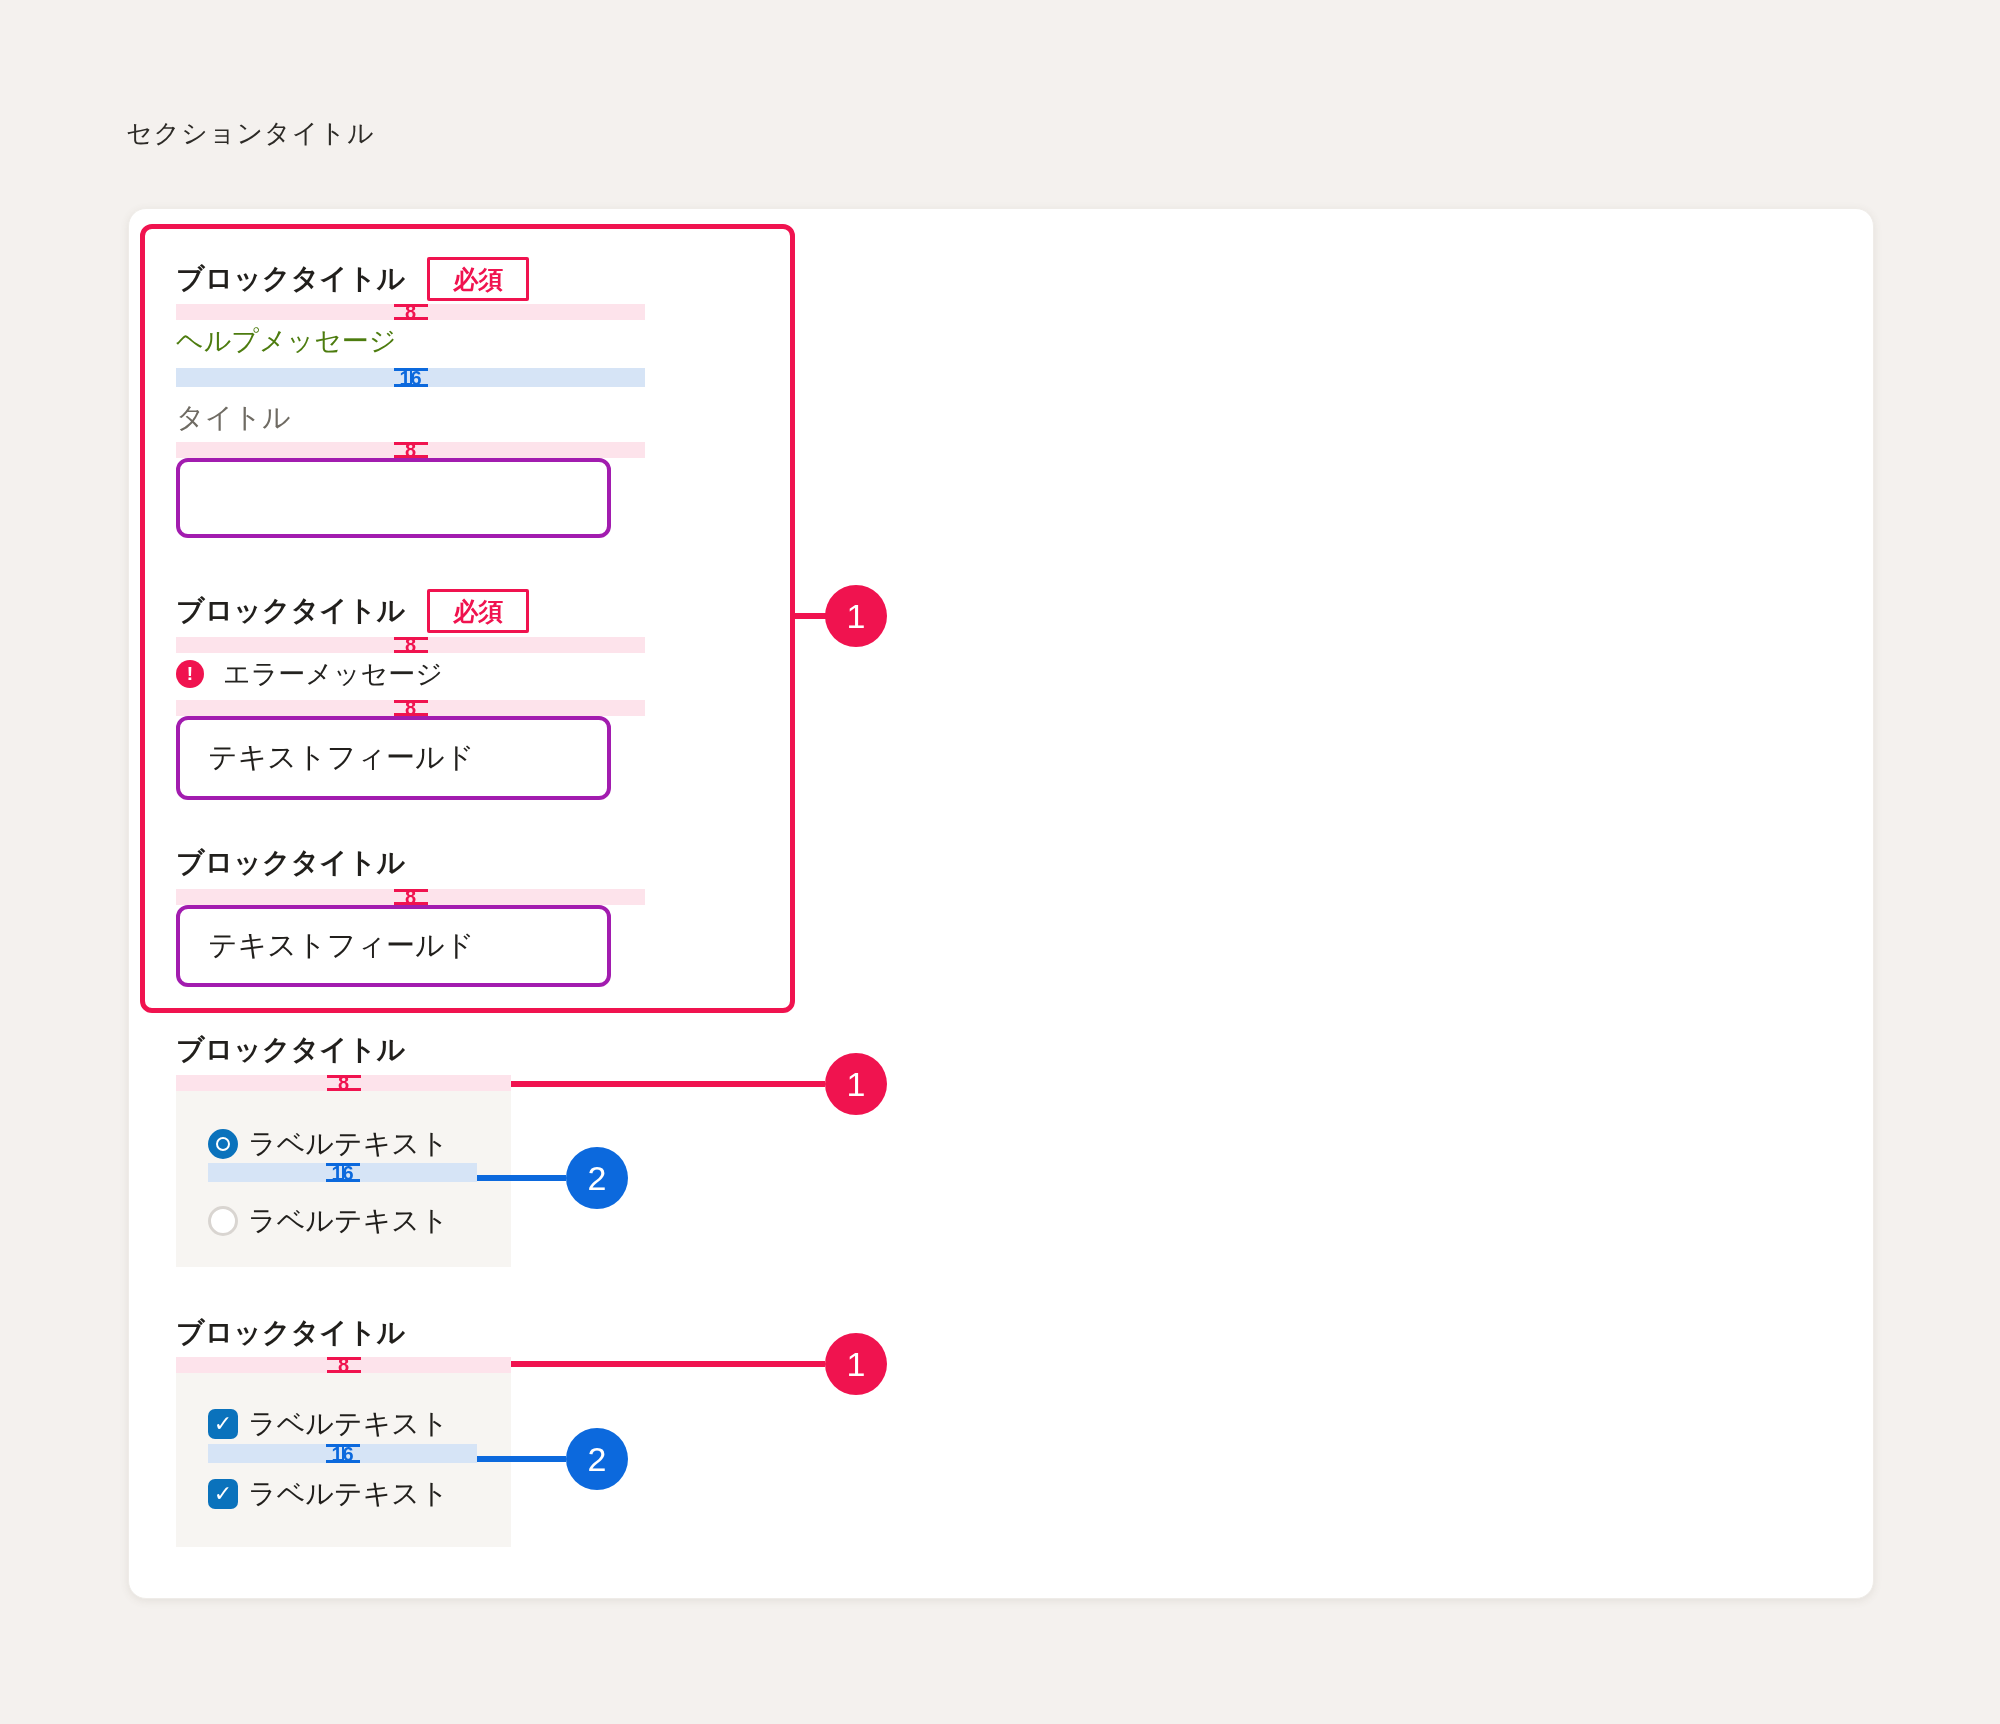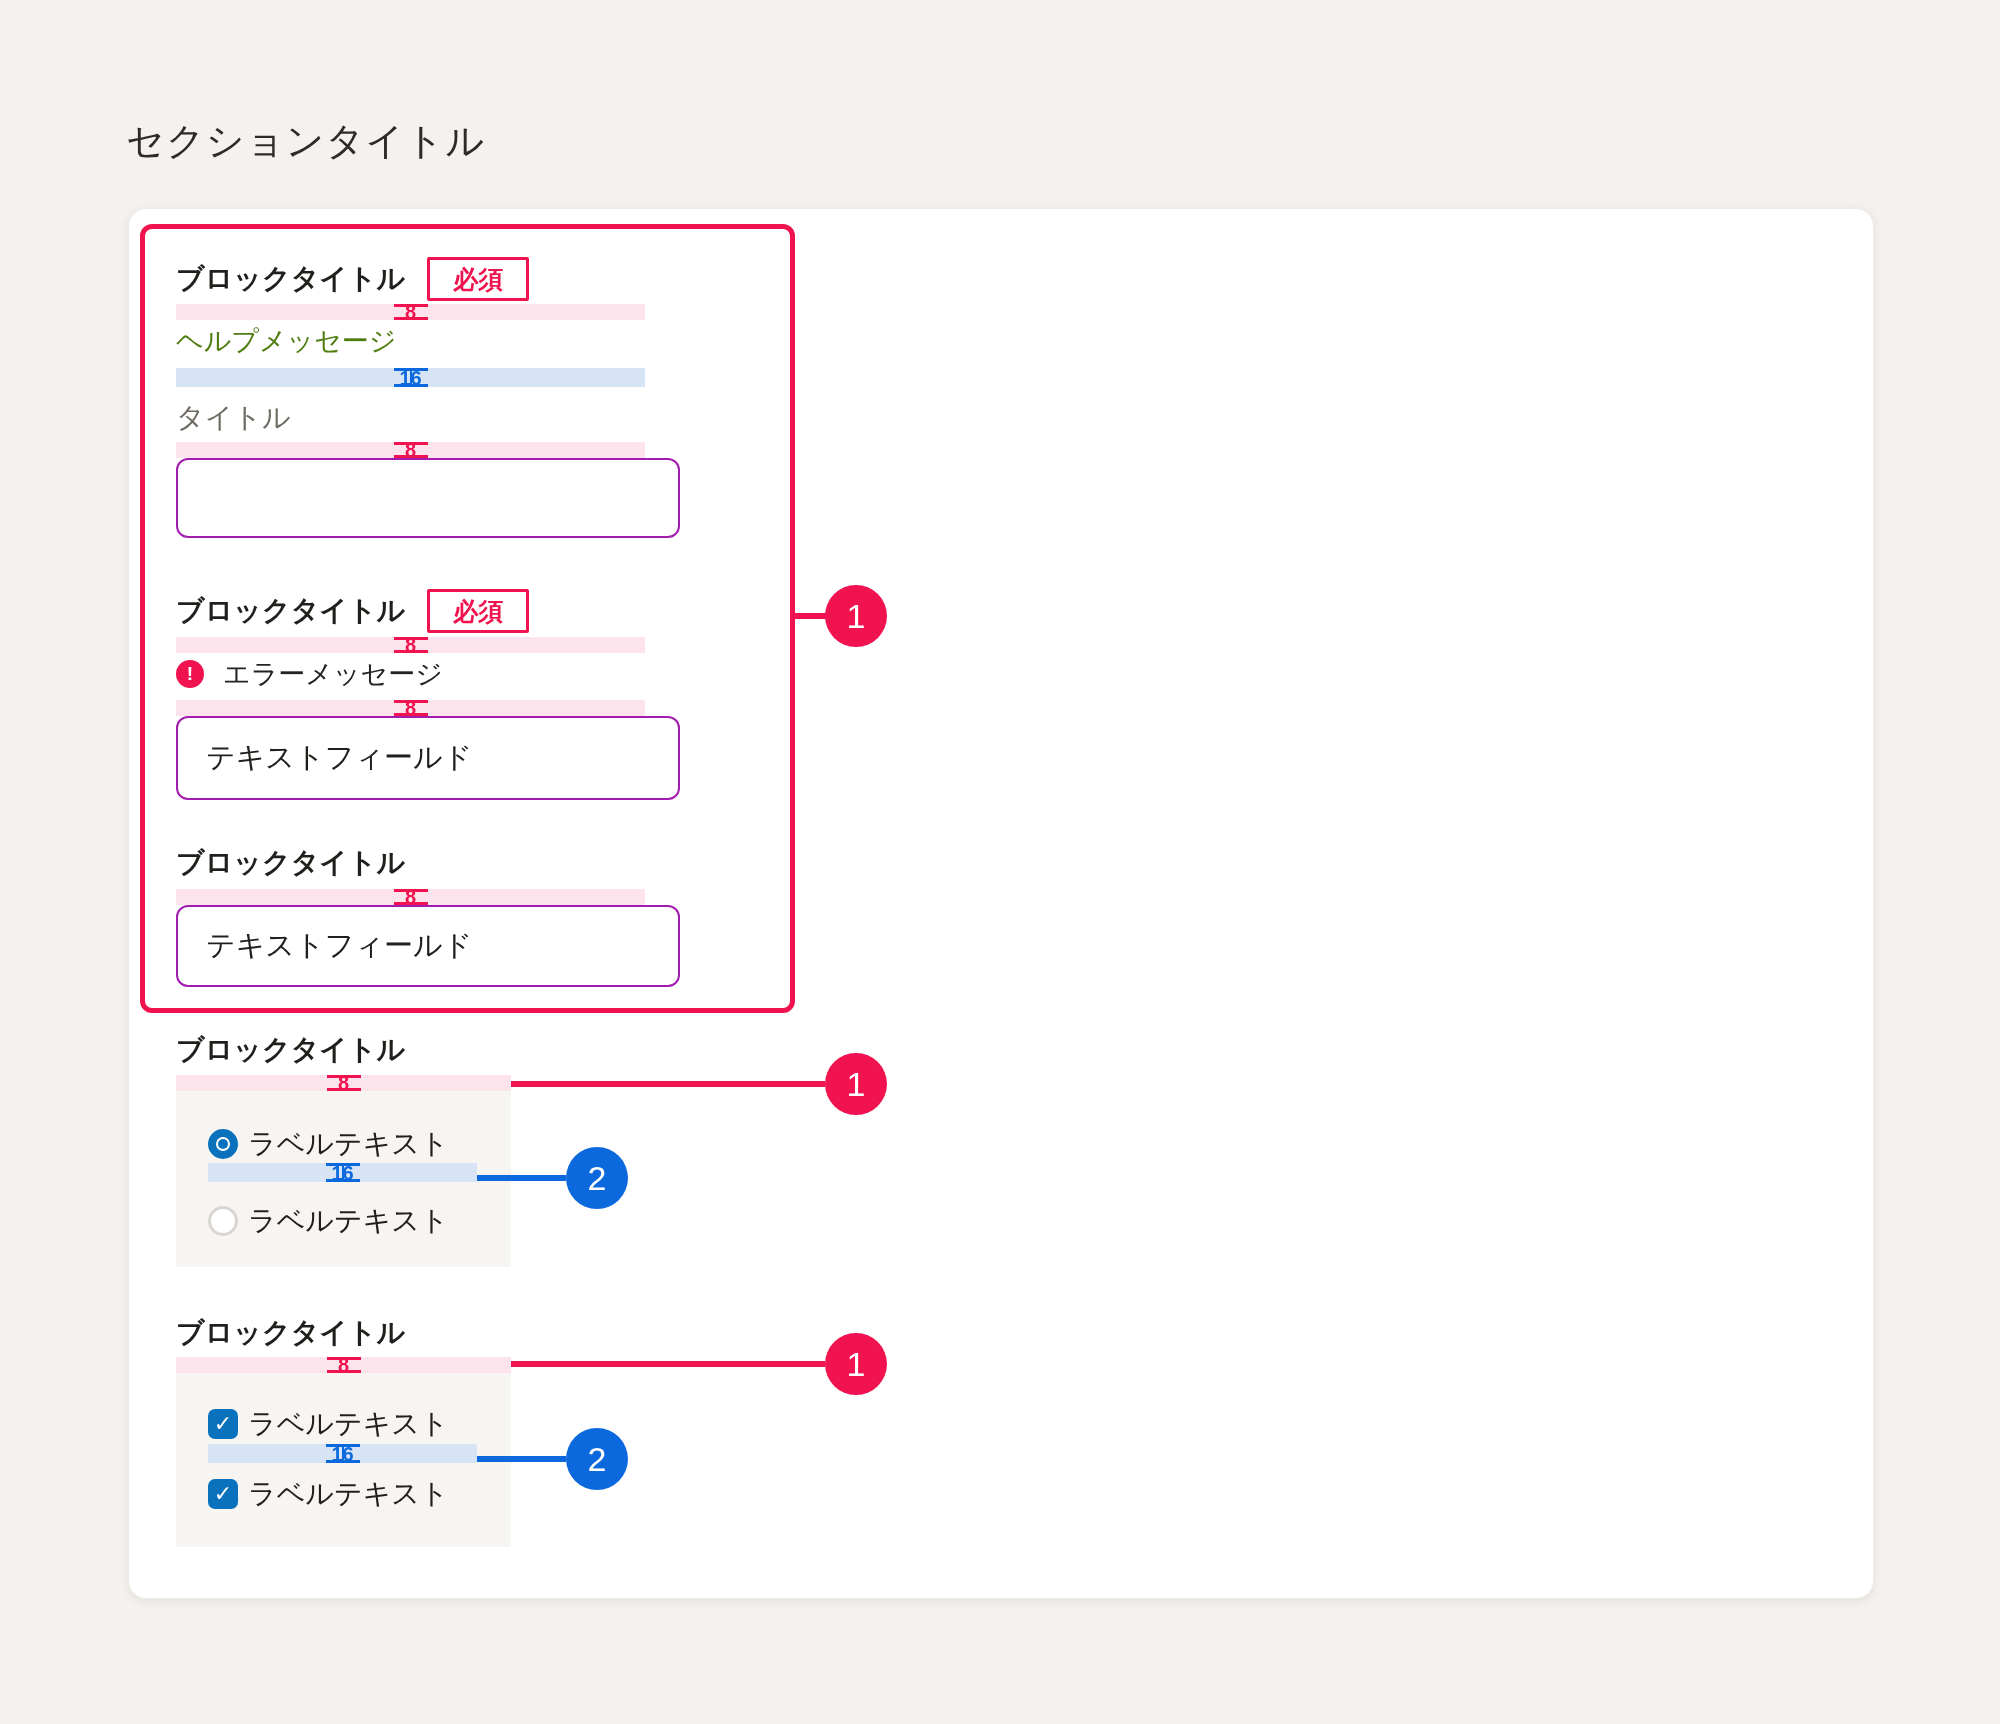--- a/index.html
+++ b/index.html
@@ -6,21 +6,21 @@
   body{
     width:2000px;height:1724px;
     background:#F4F1EE;
     font-family:"Liberation Sans","DejaVu Sans",sans-serif;
     color:#211F1C;
     position:relative;
     -webkit-font-smoothing:antialiased;
   }
   .abs{position:absolute;}
   
-  .section-title{font-size:38px;font-weight:400;color:#2D2B27;letter-spacing:1px;}
+  .section-title{font-size:26px;font-weight:400;color:#2D2B27;letter-spacing:1px;}
   
   .card{
     background:#FFFFFF;border:1px solid #EFECE8;border-radius:18px;
     box-shadow:0 2px 8px rgba(92,80,60,.10);
   }
   
   .spec-box{border:5px solid #F0134F;border-radius:12px;box-sizing:border-box;}
   
   .block-title{font-size:28px;font-weight:700;color:#211F1C;line-height:40px;white-space:nowrap;}
   .title-row{display:flex;align-items:center;height:46px;}
@@ -45,22 +45,22 @@
   }
   .marker.blue{color:#0C69DD;}
   .stub{position:absolute;left:50%;margin-left:-1px;width:2px;height:7px;background:currentColor;}
   .stub.t{top:3px;}
   .stub.b{bottom:3px;}
   
   .body-text{font-size:27px;color:#4d7c0f;line-height:46px;white-space:nowrap;}
   .field-label{font-size:28px;font-weight:400;color:#6F6B63;line-height:44px;white-space:nowrap;}
   
   .text-input{
-    position:absolute;box-sizing:border-box;width:504px;
-    border:2px solid #a21caf;border-radius:12px;background:#fff;
+    position:absolute;box-sizing:border-box;width:435px;
+    border:4px solid #a21caf;border-radius:12px;background:#fff;
     font-size:29px;color:#211F1C;padding:0 28px;outline:none;
     font-family:"Liberation Sans","DejaVu Sans",sans-serif;
   }
   
   .err-row{display:flex;align-items:center;height:32px;}
   .err-icon{
     width:28px;height:28px;border-radius:50%;background:#F0134F;color:#fff;
     font-size:19px;font-weight:700;display:flex;align-items:center;justify-content:center;flex:0 0 auto;
   }
   .err-text{margin-left:19px;font-size:27px;color:#242320;white-space:nowrap;}

